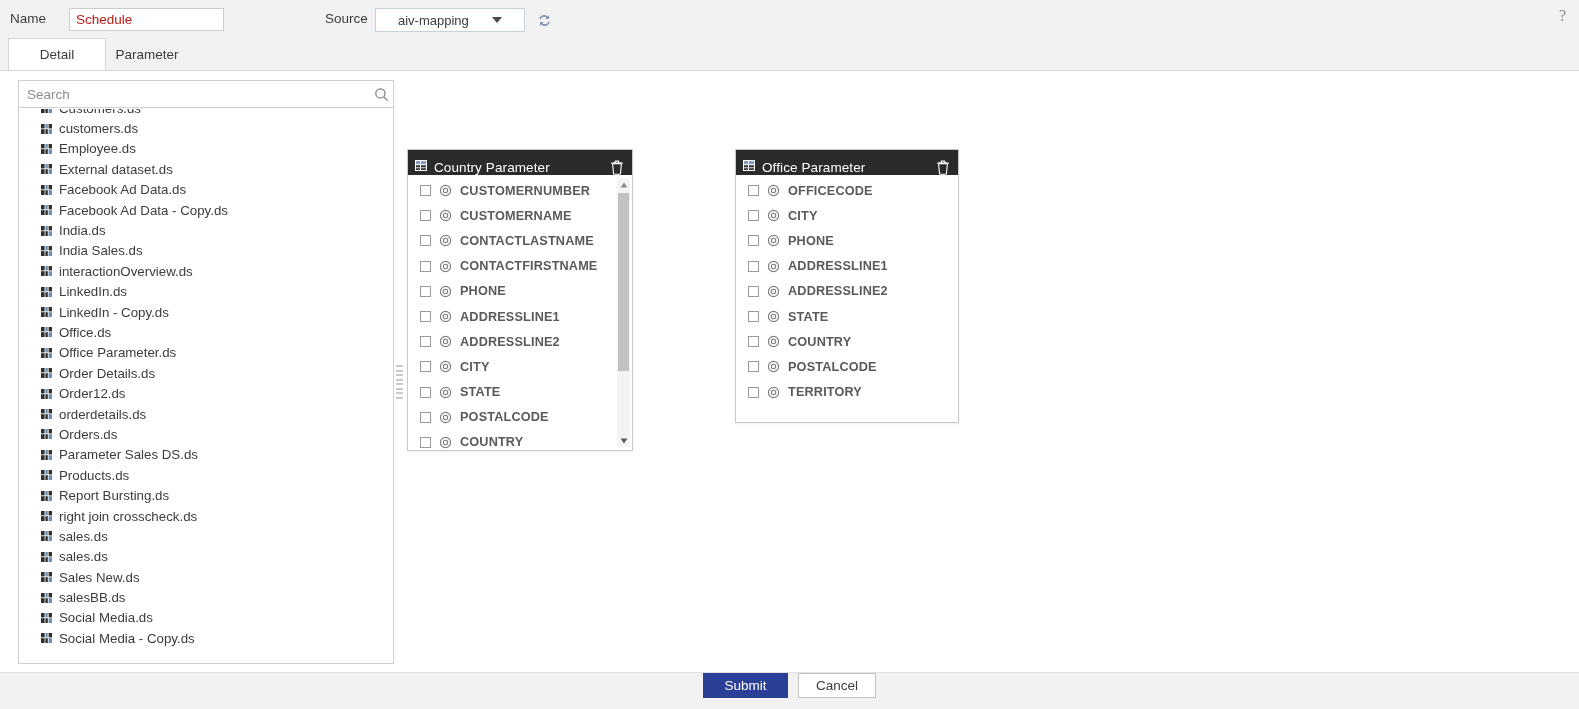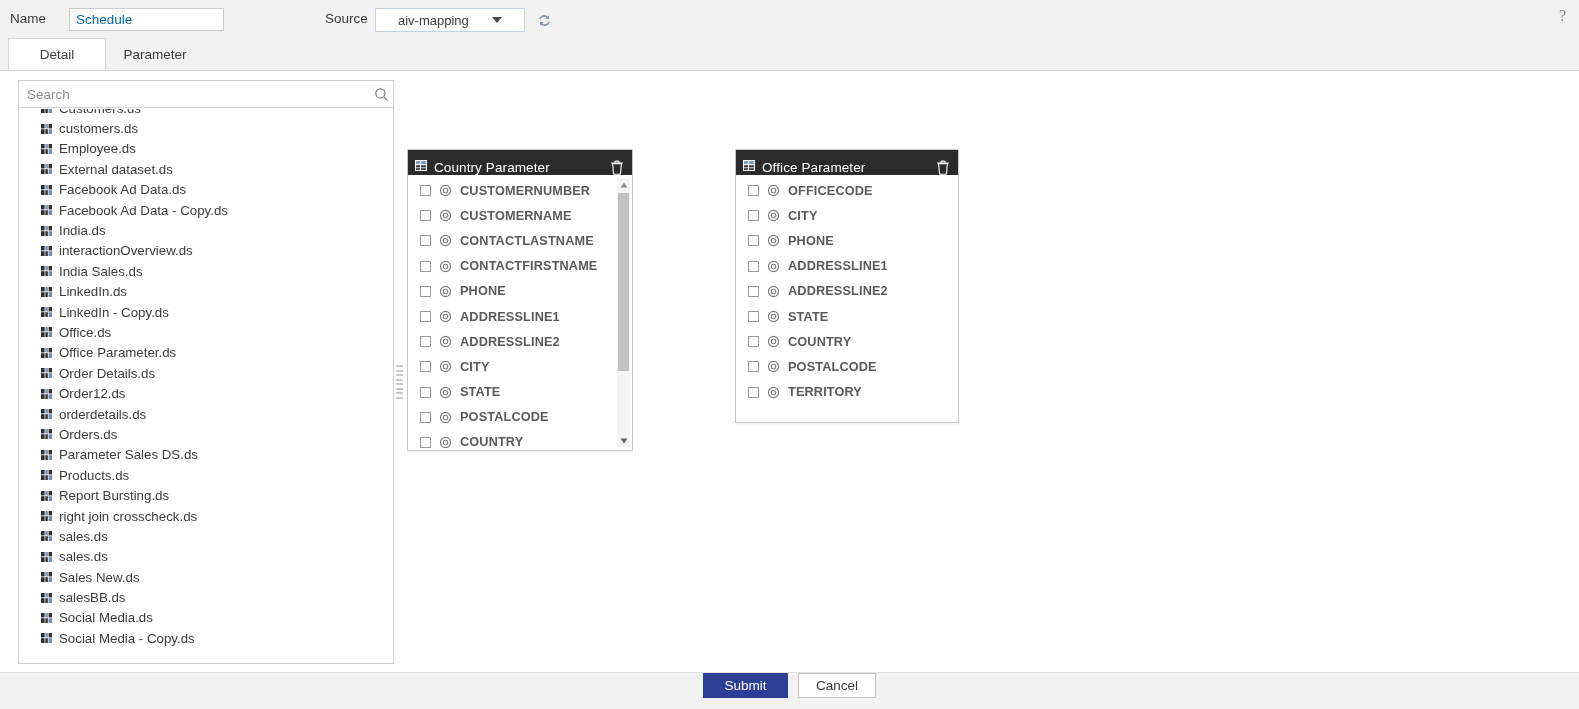--- a/index.html
+++ b/index.html
@@ -18,21 +18,21 @@
   .topbar {
     position: absolute; left: 0; top: 0; width: 1579px; height: 36px;
     background: #f2f2f2;
     display: flex; align-items: center;
   }
   .lbl { font-size: 13.5px; color: #3c3c3c; }
   .name-label { position: absolute; left: 10px; top: 11px; }
   .name-input {
     position: absolute; left: 69px; top: 8px; width: 155px; height: 23px;
     border: 1px solid #ccc; background: #fff; font-size: 13.5px;
-    color: #0369a1; padding: 0 6px; font-family: "Liberation Sans", sans-serif;
+    color: #b91c1c; padding: 0 6px; font-family: "Liberation Sans", sans-serif;
     outline: none;
   }
   .source-label { position: absolute; left: 325px; top: 11px; }
   .source-select {
     position: absolute; left: 375px; top: 8px; width: 150px; height: 24px;
     border: 1px solid #c5d2e0; background: #fff;
     display: flex; align-items: center; padding: 0 22px;
     font-size: 13px; color: #3c3c3c; cursor: pointer;
   }
   .source-select .val { flex: 1; }
@@ -58,21 +58,21 @@
   }
   .tab {
     position: absolute; top: 2px; height: 32px;
     display: flex; align-items: center; justify-content: center;
     font-size: 13.5px; color: #3c3c3c; cursor: pointer;
   }
   .tab.active {
     background: #fff; border: 1px solid #d6d6d6; border-bottom: none;
   }
   .tab-detail { left: 8px; width: 98px; }
-  .tab-parameter { left: 106px; width: 98px; }
+  .tab-parameter { left: 98px; width: 98px; }
 
   .param-select {
     position: absolute; left: 215px; top: 41px; width: 200px; height: 23px;
     border: 1px solid #c5d2e0; background: #fff;
     display: flex; align-items: center; padding: 0 6px;
     font-size: 13px; cursor: pointer;
   }
   .param-select .val { flex: 1; }
 
   .btn-grey {
@@ -383,34 +383,34 @@
               <span class="grid-icon">
                 <svg width="11" height="10" viewBox="0 0 11 10">
                   <rect x="0" y="0" width="3.6" height="4.4" fill="#2f2f2f"></rect>
                   <rect x="4.4" y="0" width="2.4" height="4.4" fill="#6f8fb5"></rect>
                   <rect x="7.6" y="0" width="3.4" height="4.4" fill="#2f2f2f"></rect>
                   <rect x="0" y="5.2" width="3.6" height="4.8" fill="#2f2f2f"></rect>
                   <rect x="4.4" y="5.2" width="2.4" height="4.8" fill="#2f2f2f"></rect>
                   <rect x="7.6" y="5.2" width="3.4" height="4.8" fill="#6f8fb5"></rect>
                 </svg>
               </span>
+              <span>India Sales.ds</span>
+            </div>
+            <div class="ds-item">
+              <span class="grid-icon">
+                <svg width="11" height="10" viewBox="0 0 11 10">
+                  <rect x="0" y="0" width="3.6" height="4.4" fill="#2f2f2f"></rect>
+                  <rect x="4.4" y="0" width="2.4" height="4.4" fill="#6f8fb5"></rect>
+                  <rect x="7.6" y="0" width="3.4" height="4.4" fill="#2f2f2f"></rect>
+                  <rect x="0" y="5.2" width="3.6" height="4.8" fill="#2f2f2f"></rect>
+                  <rect x="4.4" y="5.2" width="2.4" height="4.8" fill="#2f2f2f"></rect>
+                  <rect x="7.6" y="5.2" width="3.4" height="4.8" fill="#6f8fb5"></rect>
+                </svg>
+              </span>
               <span>interactionOverview.ds</span>
-            </div>
-            <div class="ds-item">
-              <span class="grid-icon">
-                <svg width="11" height="10" viewBox="0 0 11 10">
-                  <rect x="0" y="0" width="3.6" height="4.4" fill="#2f2f2f"></rect>
-                  <rect x="4.4" y="0" width="2.4" height="4.4" fill="#6f8fb5"></rect>
-                  <rect x="7.6" y="0" width="3.4" height="4.4" fill="#2f2f2f"></rect>
-                  <rect x="0" y="5.2" width="3.6" height="4.8" fill="#2f2f2f"></rect>
-                  <rect x="4.4" y="5.2" width="2.4" height="4.8" fill="#2f2f2f"></rect>
-                  <rect x="7.6" y="5.2" width="3.4" height="4.8" fill="#6f8fb5"></rect>
-                </svg>
-              </span>
-              <span>India Sales.ds</span>
             </div>
             <div class="ds-item">
               <span class="grid-icon">
                 <svg width="11" height="10" viewBox="0 0 11 10">
                   <rect x="0" y="0" width="3.6" height="4.4" fill="#2f2f2f"></rect>
                   <rect x="4.4" y="0" width="2.4" height="4.4" fill="#6f8fb5"></rect>
                   <rect x="7.6" y="0" width="3.4" height="4.4" fill="#2f2f2f"></rect>
                   <rect x="0" y="5.2" width="3.6" height="4.8" fill="#2f2f2f"></rect>
                   <rect x="4.4" y="5.2" width="2.4" height="4.8" fill="#2f2f2f"></rect>
                   <rect x="7.6" y="5.2" width="3.4" height="4.8" fill="#6f8fb5"></rect>

